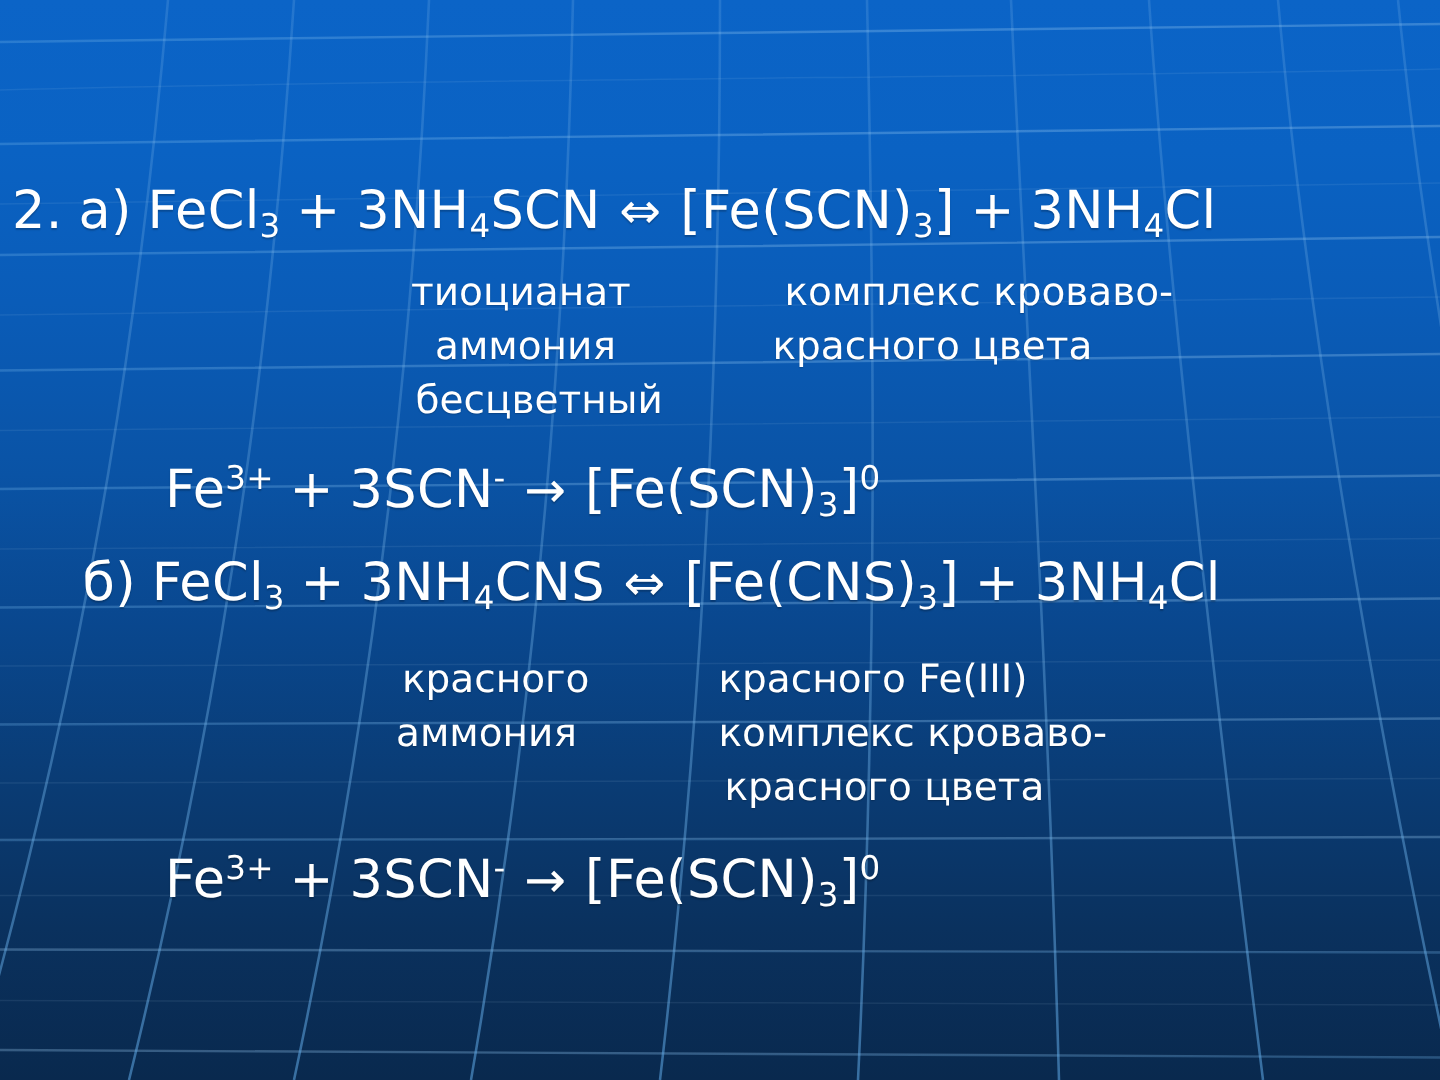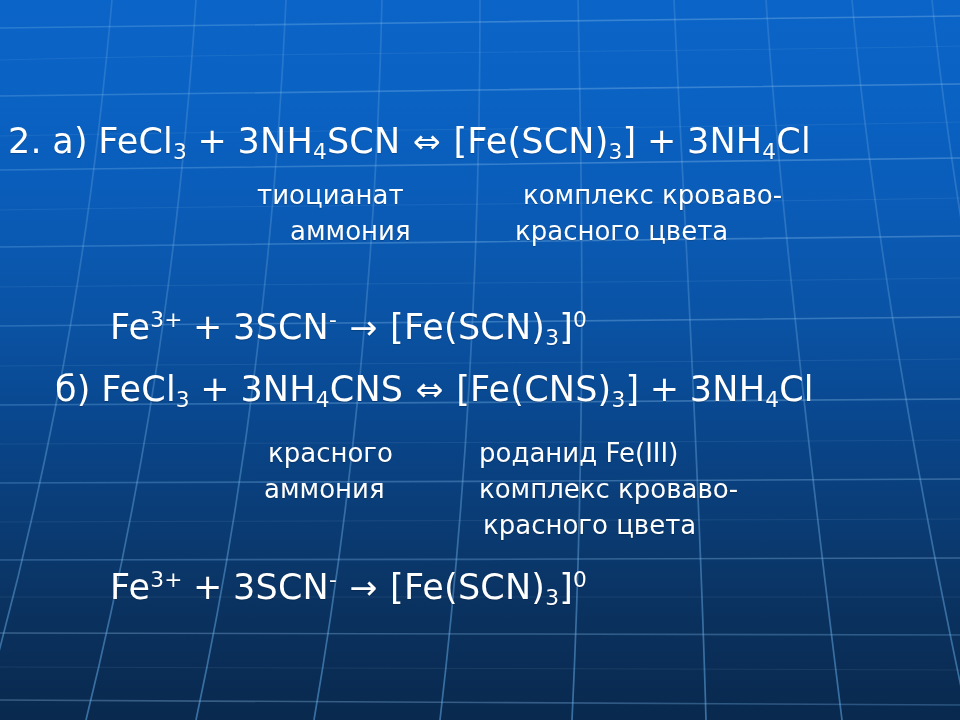--- a/index.html
+++ b/index.html
@@ -80,21 +80,21 @@
   sup {
     font-size: 0.62em;
     vertical-align: 0.55em;
     line-height: 0;
   }
   .sp { display: inline-block; width: 0.30em; }
   .arrow { font-size: 0.95em; padding: 0 2px; }
 
   
   #eq-1       { left: 8px;   top: 124px; }
-  #note-1a    { left: 257px; top: 182px; text-align: center; }
+  #note-1a    { left: 274px; top: 182px; text-align: center; }
   #note-1b    { left: 290px; top: 218px; }
   #note-1c    { left: 277px; top: 254px; }
   #note-1d    { left: 523px; top: 182px; }
   #note-1e    { left: 515px; top: 218px; }
   #eq-2       { left: 110px; top: 310px; }
   #eq-3       { left: 55px;  top: 372px; }
   #note-2a    { left: 268px; top: 440px; }
   #note-2b    { left: 264px; top: 476px; }
   #note-2c    { left: 479px; top: 440px; }
   #note-2d    { left: 479px; top: 476px; }
@@ -162,34 +162,35 @@
   </div>
 
   <div class="content">
 
     <div class="line eq" id="eq-1">
       <span>2.</span><span class="sp"></span><span>а)</span><span class="sp"></span><span>FeCl</span><sub>3</sub><span class="sp"></span><span>+</span><span class="sp"></span><span>3NH</span><sub>4</sub><span>SCN</span><span class="sp"></span><span class="arrow">⇔</span><span class="sp"></span><span>[Fe(SCN)</span><sub>3</sub><span>]</span><span class="sp"></span><span>+</span><span class="sp"></span><span>3NH</span><sub>4</sub><span>Cl</span>
     </div>
 
     <div class="line note" id="note-1a">тиоцианат</div>
     <div class="line note" id="note-1b">аммония</div>
+    <div class="line note" id="note-1c">бесцветный</div>
     <div class="line note" id="note-1d">комплекс кроваво-</div>
     <div class="line note" id="note-1e">красного цвета</div>
 
     <div class="line eq" id="eq-2">
       <span>Fe</span><sup>3+</sup><span class="sp"></span><span>+</span><span class="sp"></span><span>3SCN</span><sup>-</sup><span class="sp"></span><span class="arrow">→</span><span class="sp"></span><span>[Fe(SCN)</span><sub>3</sub><span>]</span><sup>0</sup>
     </div>
 
     <div class="line eq" id="eq-3">
       <span>б)</span><span class="sp"></span><span>FeCl</span><sub>3</sub><span class="sp"></span><span>+</span><span class="sp"></span><span>3NH</span><sub>4</sub><span>CNS</span><span class="sp"></span><span class="arrow">⇔</span><span class="sp"></span><span>[Fe(CNS)</span><sub>3</sub><span>]</span><span class="sp"></span><span>+</span><span class="sp"></span><span>3NH</span><sub>4</sub><span>Cl</span>
     </div>
 
     <div class="line note" id="note-2a">красного</div>
     <div class="line note" id="note-2b">аммония</div>
-    <div class="line note" id="note-2c">роданид Fe(III)</div>
+    <div class="line note" id="note-2c">красного Fe(III)</div>
     <div class="line note" id="note-2d">комплекс кроваво-</div>
     <div class="line note" id="note-2e">красного цвета</div>
 
     <div class="line eq" id="eq-4">
       <span>Fe</span><sup>3+</sup><span class="sp"></span><span>+</span><span class="sp"></span><span>3SCN</span><sup>-</sup><span class="sp"></span><span class="arrow">→</span><span class="sp"></span><span>[Fe(SCN)</span><sub>3</sub><span>]</span><sup>0</sup>
     </div>
 
   </div>
 </div>
 

